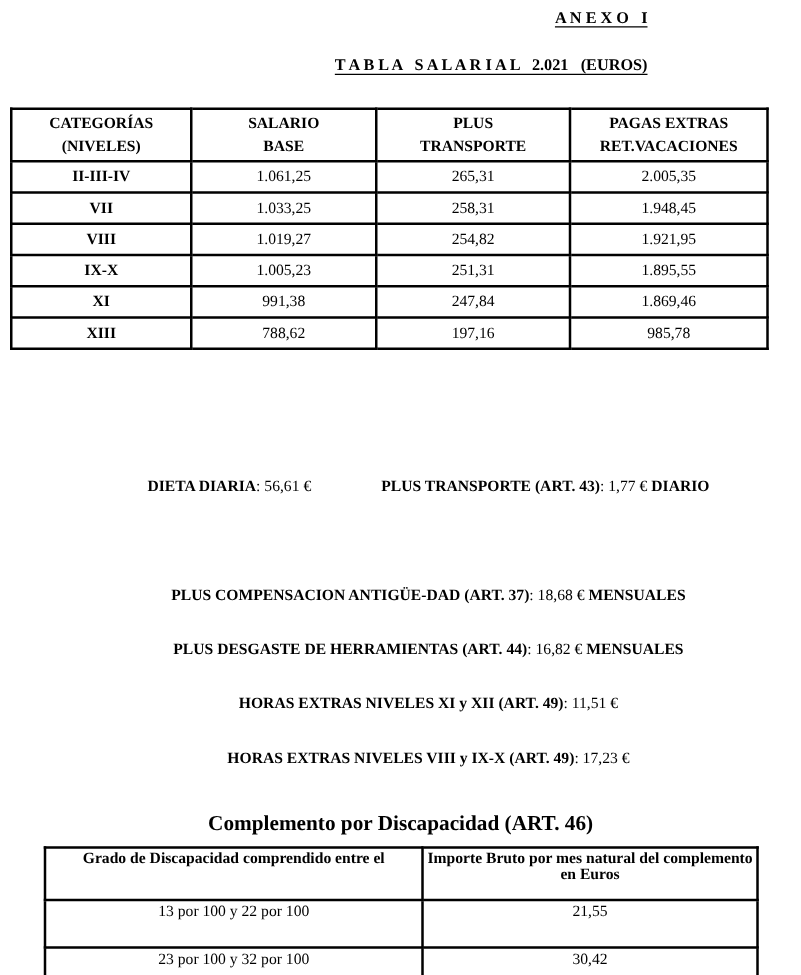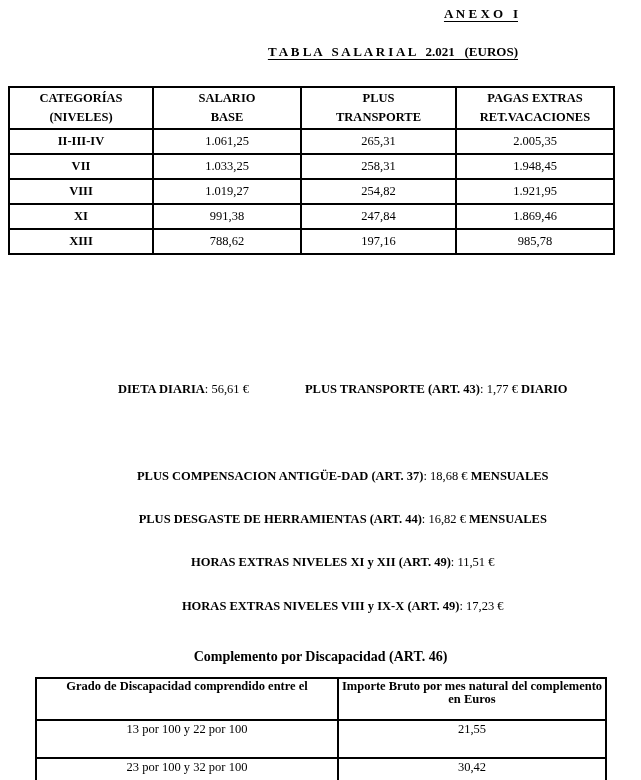--- a/index.html
+++ b/index.html
@@ -82,21 +82,21 @@
   #line-6 { top: 584px; }
 
   
   .sub-title {
     position: absolute;
     top: 649px;
     left: 0;
     width: 641px;
     text-align: center;
     font-weight: bold;
-    font-size: 14px;
+    font-size: 17px;
   }
   table.disability {
     position: absolute;
     left: 35px;
     top: 677px;
     width: 570px;
     border-collapse: collapse;
     table-layout: fixed;
     border: 2px solid #000;
     font-size: 12.5px;
@@ -166,20 +166,26 @@
         <td>258,31</td>
         <td>1.948,45</td>
       </tr>
       <tr>
         <td class="cat">VIII</td>
         <td>1.019,27</td>
         <td>254,82</td>
         <td>1.921,95</td>
       </tr>
       <tr>
+        <td class="cat">IX-X</td>
+        <td>1.005,23</td>
+        <td>251,31</td>
+        <td>1.895,55</td>
+      </tr>
+      <tr>
         <td class="cat">XI</td>
         <td>991,38</td>
         <td>247,84</td>
         <td>1.869,46</td>
       </tr>
       <tr>
         <td class="cat">XIII</td>
         <td>788,62</td>
         <td>197,16</td>
         <td>985,78</td>

